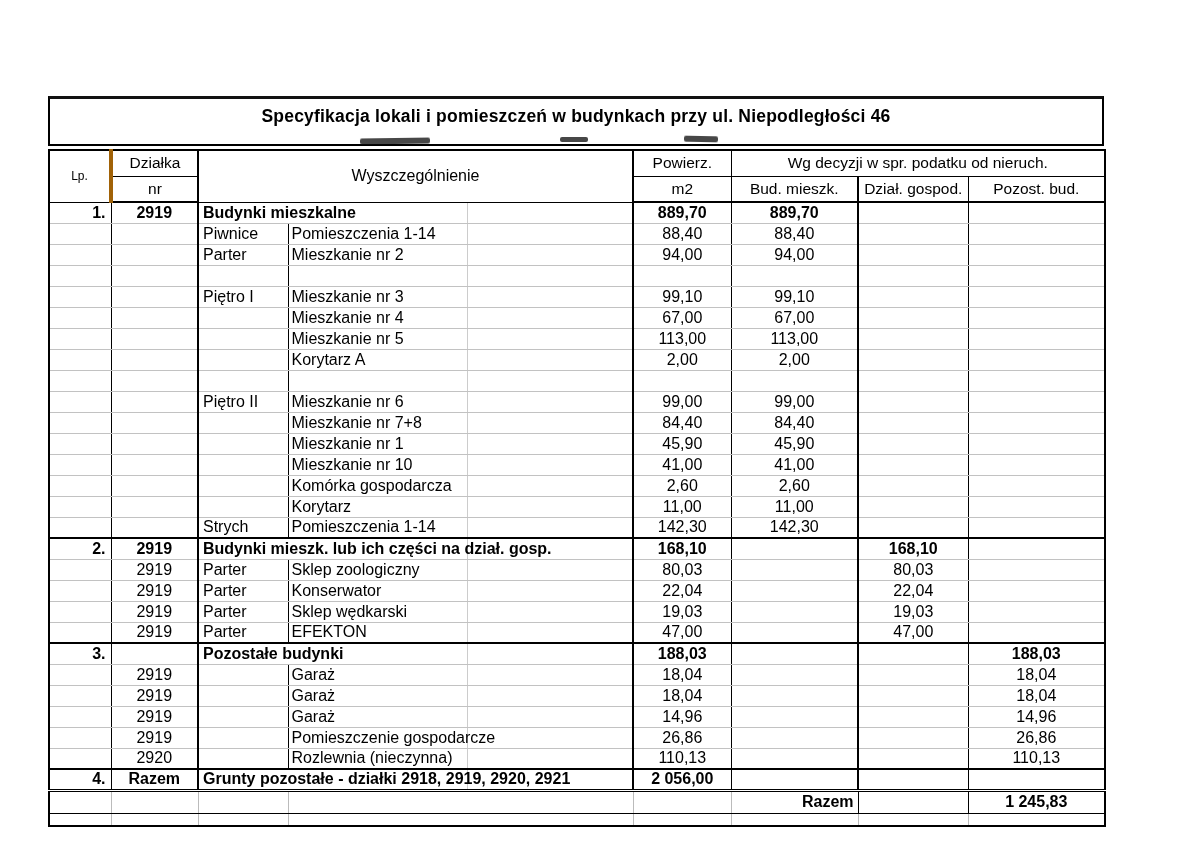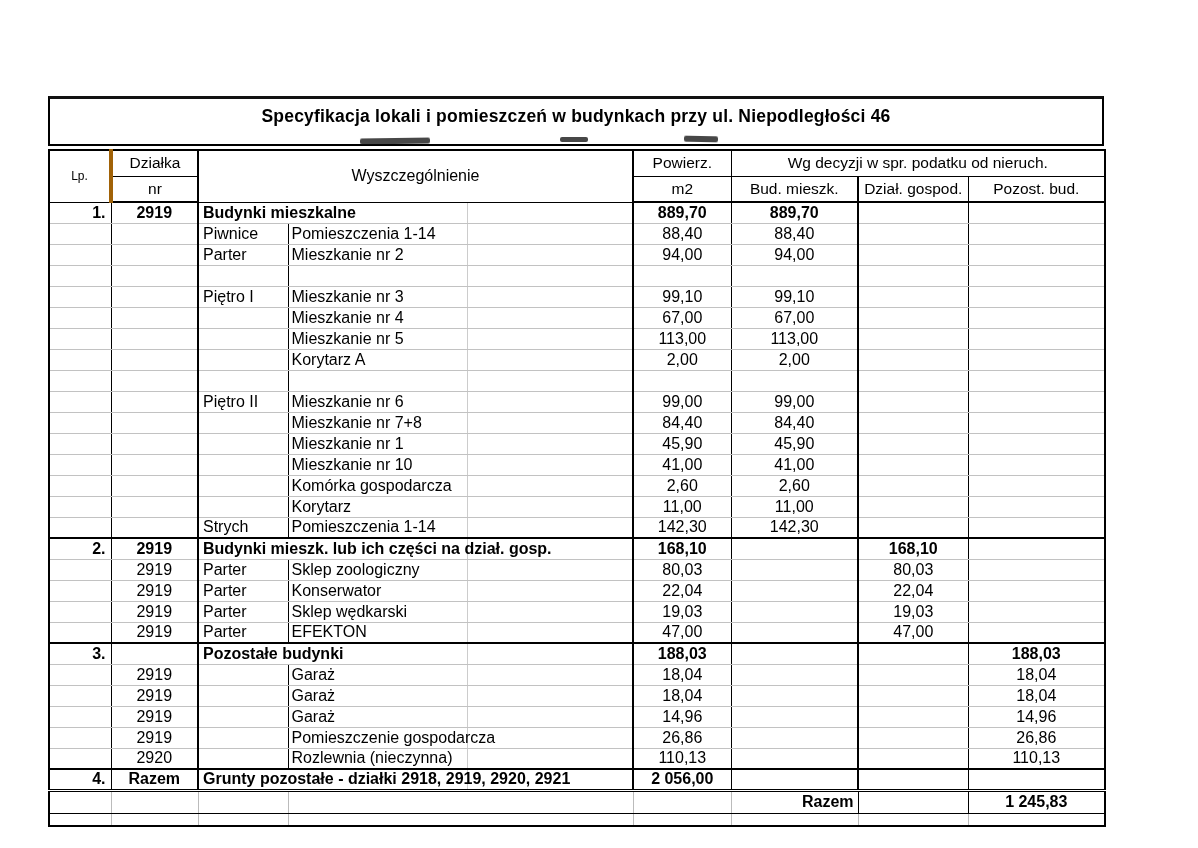--- a/index.html
+++ b/index.html
@@ -394,21 +394,21 @@
             <td class="c-desc">Garaż</td>
             <td class="c-pow">14,96</td>
             <td class="c-bud"></td>
             <td class="c-dzial"></td>
             <td class="c-poz">14,96</td>
           </tr>
           <tr>
             <td class="c-lp"></td>
             <td class="c-dz">2919</td>
             <td class="c-sub"></td>
-            <td class="c-desc">Pomieszczenie gospodarcza</td>
+            <td class="c-desc">Pomieszczenie gospodarcze</td>
             <td class="c-pow">26,86</td>
             <td class="c-bud"></td>
             <td class="c-dzial"></td>
             <td class="c-poz">26,86</td>
           </tr>
           <tr>
             <td class="c-lp"></td>
             <td class="c-dz">2920</td>
             <td class="c-sub"></td>
             <td class="c-desc">Rozlewnia (nieczynna)</td>

